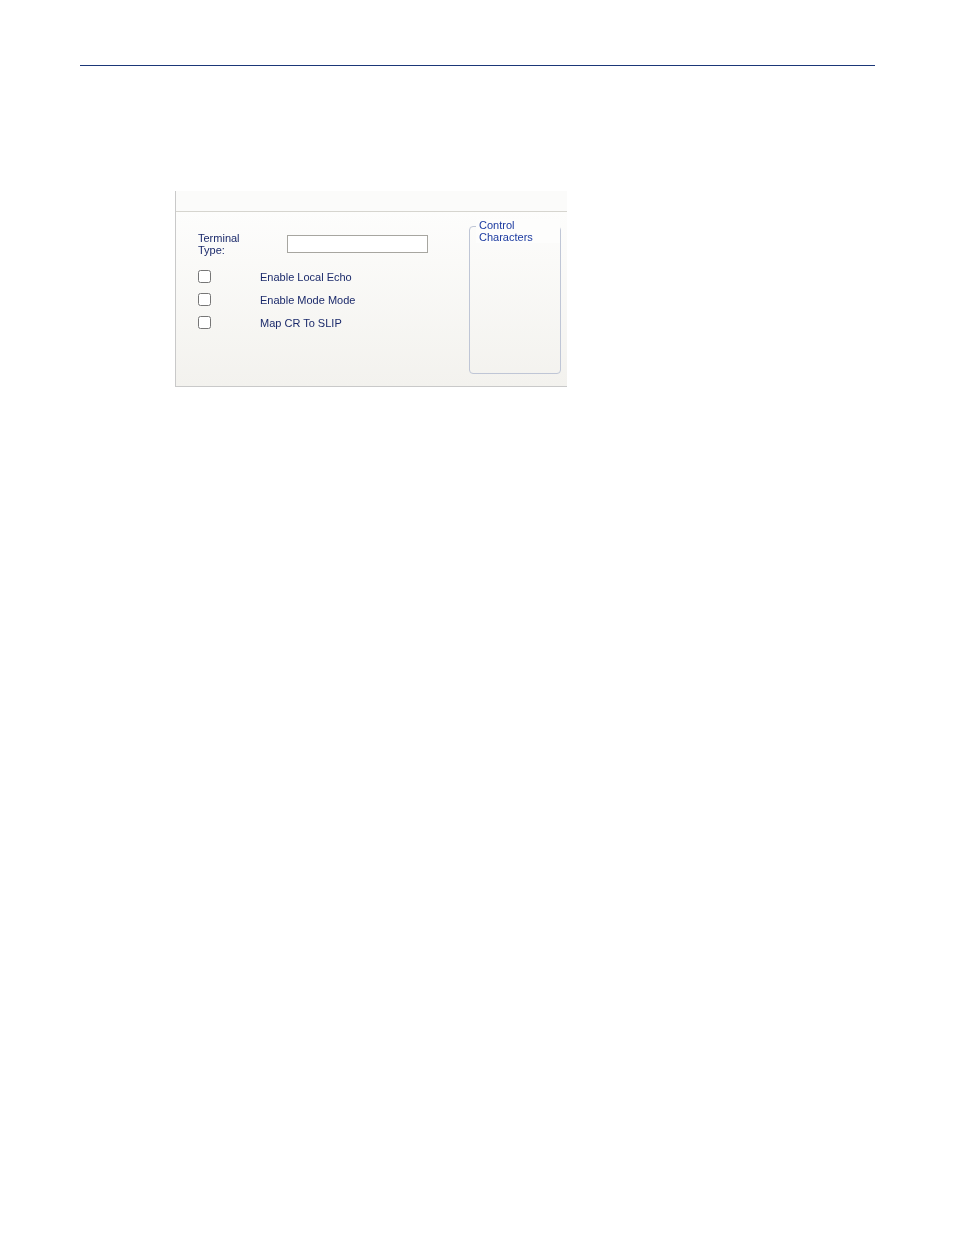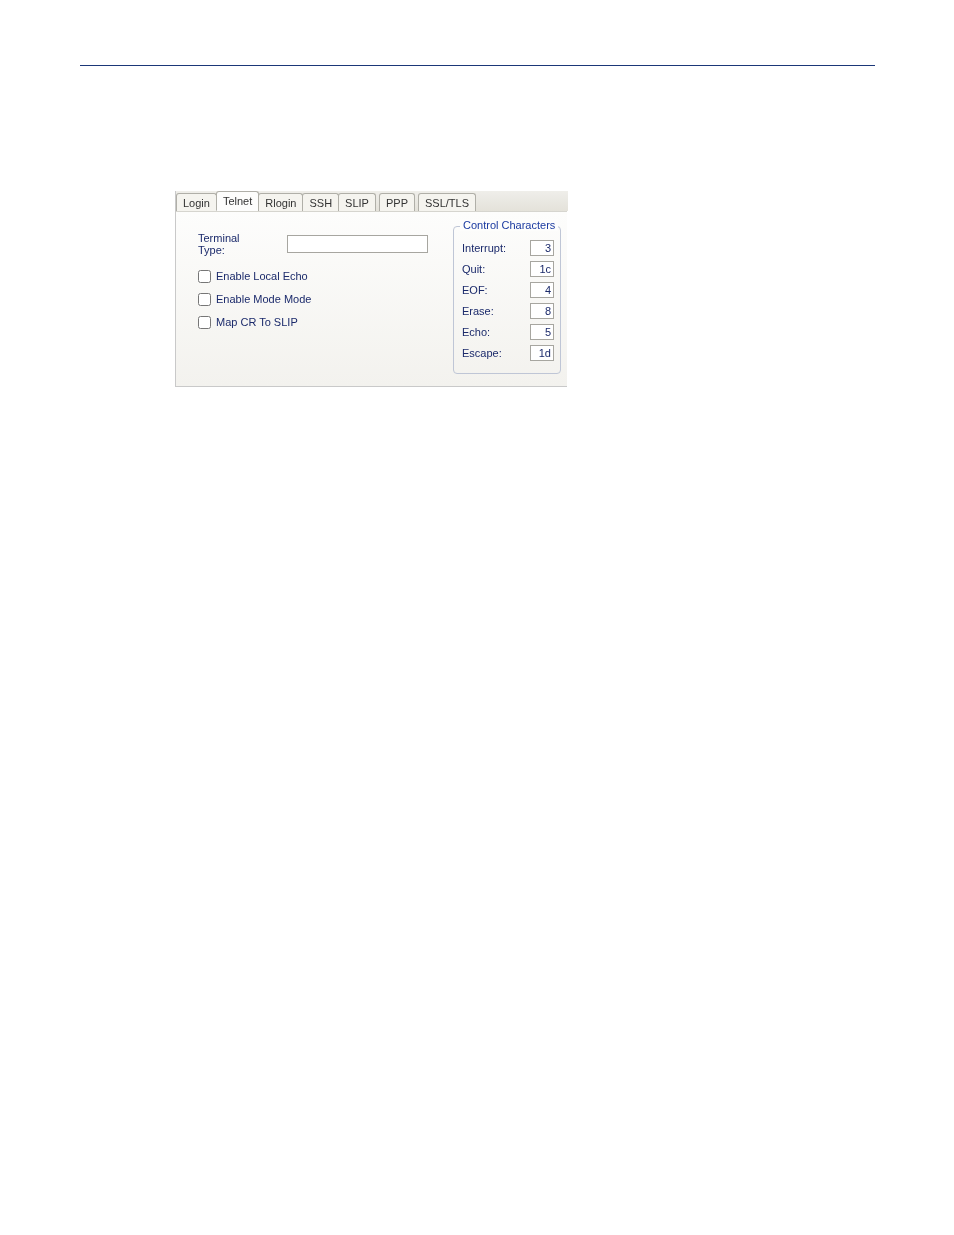--- a/index.html
+++ b/index.html
@@ -99,34 +99,35 @@
   .row-tt input[type=text] {
     width: 135px;
     height: 16px;
     border: 1px solid #a7a6a0;
     background: #fff;
     font-size: 11px;
     padding: 0 2px;
   }
   .chk {
     display: flex;
-    align-items: flex-start;
+    align-items: center;
     margin-bottom: 10px;
+    gap: 44px;
   }
   .chk input[type=checkbox] {
     width: 13px;
     height: 13px;
     margin: 0 5px 0 0;
     accent-color: #6b8e23;
   }
   .fieldset {
     position: absolute;
     right: 6px;
     top: 14px;
-    width: 108px;
+    width: 92px;
     height: 148px;
     border: 1px solid #bfc6d6;
     border-radius: 4px;
     box-sizing: border-box;
   }
   .legend {
     position: absolute;
     left: 6px;
     top: -8px;
     background: linear-gradient(#fdfdfc,#fdfdfc);
@@ -161,31 +162,20 @@
   }
 </style>
 </head>
 <body>
 
 <div class="page">
   <div class="hr"></div>
 
   <div class="panel-wrap">
 
-    <div class="tabs">
-      <div class="tab">Login</div>
-      <div class="tab active">Telnet</div>
-      <div class="tab">Rlogin</div>
-      <div class="tab">SSH</div>
-      <div class="tab">SLIP</div>
-      <div class="tab-sep"></div>
-      <div class="tab">PPP</div>
-      <div class="tab-sep"></div>
-      <div class="tab">SSL/TLS</div>
-    </div>
 
     <div class="body">
 
       <div class="form-area">
         <div class="row-tt">
           <label>Terminal Type:</label>
           <input type="text" value="" style="">
         </div>
         <div class="chk">
           <input type="checkbox" style="">
@@ -196,43 +186,17 @@
           <span>Enable Mode Mode</span>
         </div>
         <div class="chk">
           <input type="checkbox" style="">
           <span>Map CR To SLIP</span>
         </div>
       </div>
 
       <div class="fieldset">
         <div class="legend">Control Characters</div>
-        <div class="cc-body">
-          <div class="cc-row">
-            <span>Interrupt:</span>
-            <input type="text" value="3" style="">
-          </div>
-          <div class="cc-row">
-            <span>Quit:</span>
-            <input type="text" value="1c" style="">
-          </div>
-          <div class="cc-row">
-            <span>EOF:</span>
-            <input type="text" value="4" style="">
-          </div>
-          <div class="cc-row">
-            <span>Erase:</span>
-            <input type="text" value="8" style="">
-          </div>
-          <div class="cc-row">
-            <span>Echo:</span>
-            <input type="text" value="5" style="">
-          </div>
-          <div class="cc-row">
-            <span>Escape:</span>
-            <input type="text" value="1d" style="">
-          </div>
-        </div>
       </div>
 
     </div>
   </div>
 </div>
 
 </body></html>

